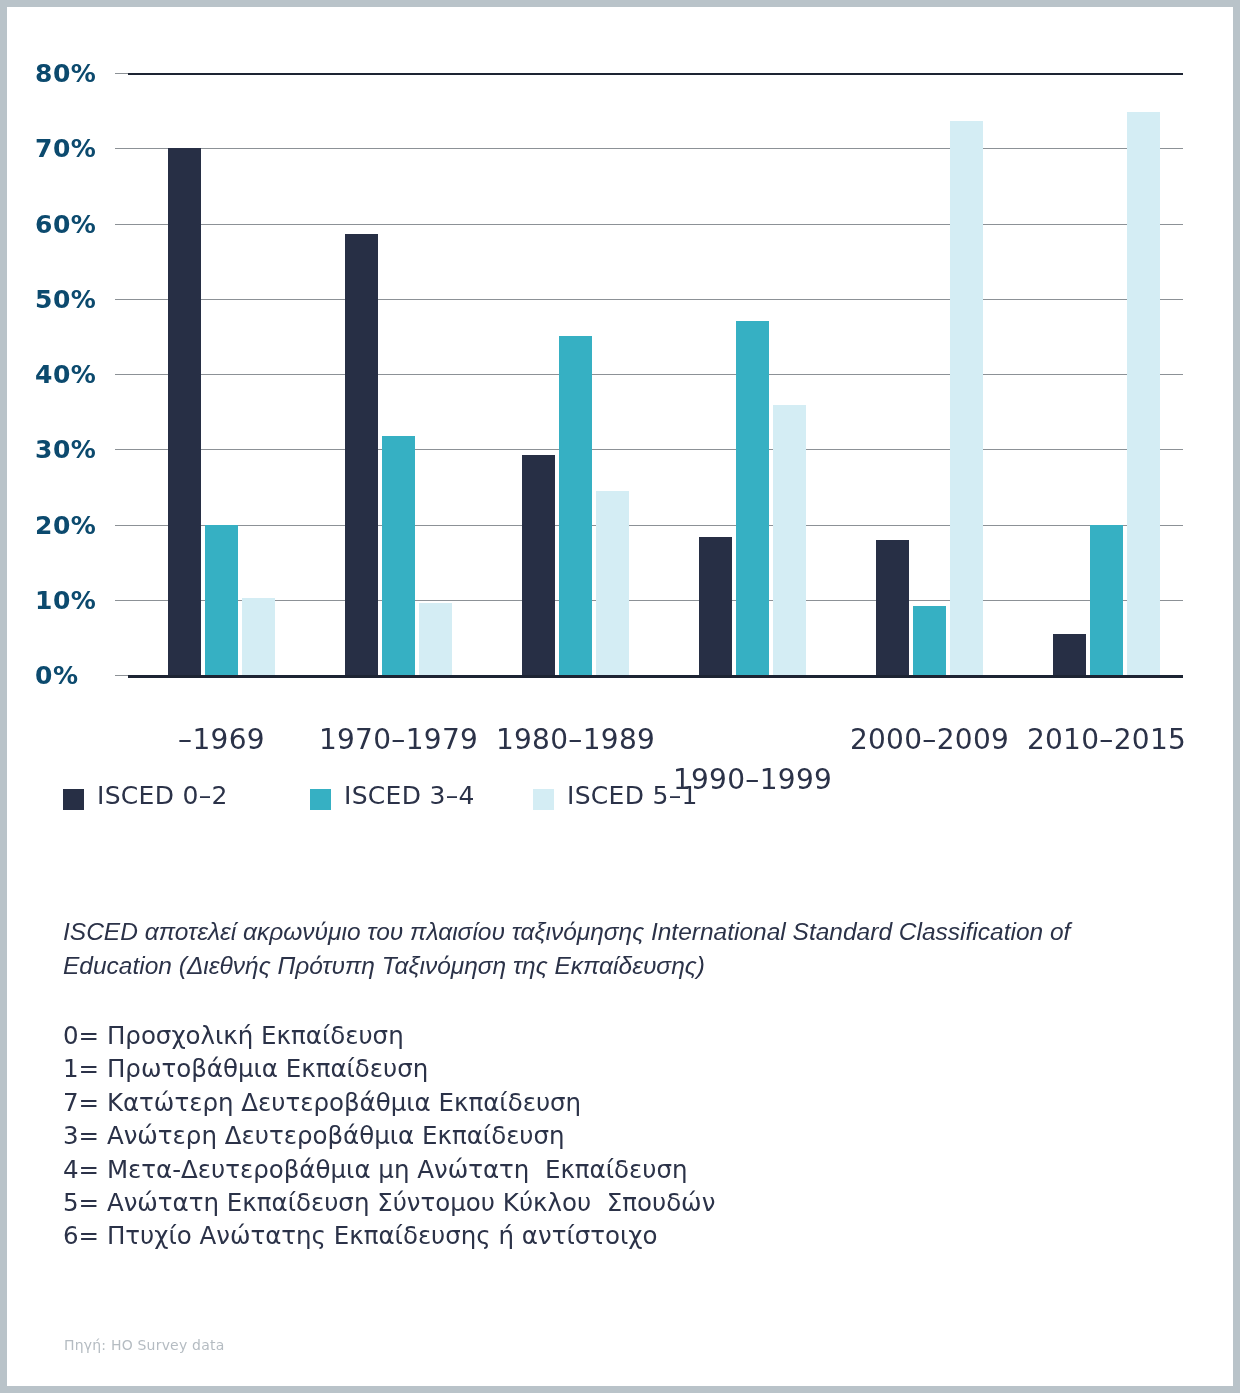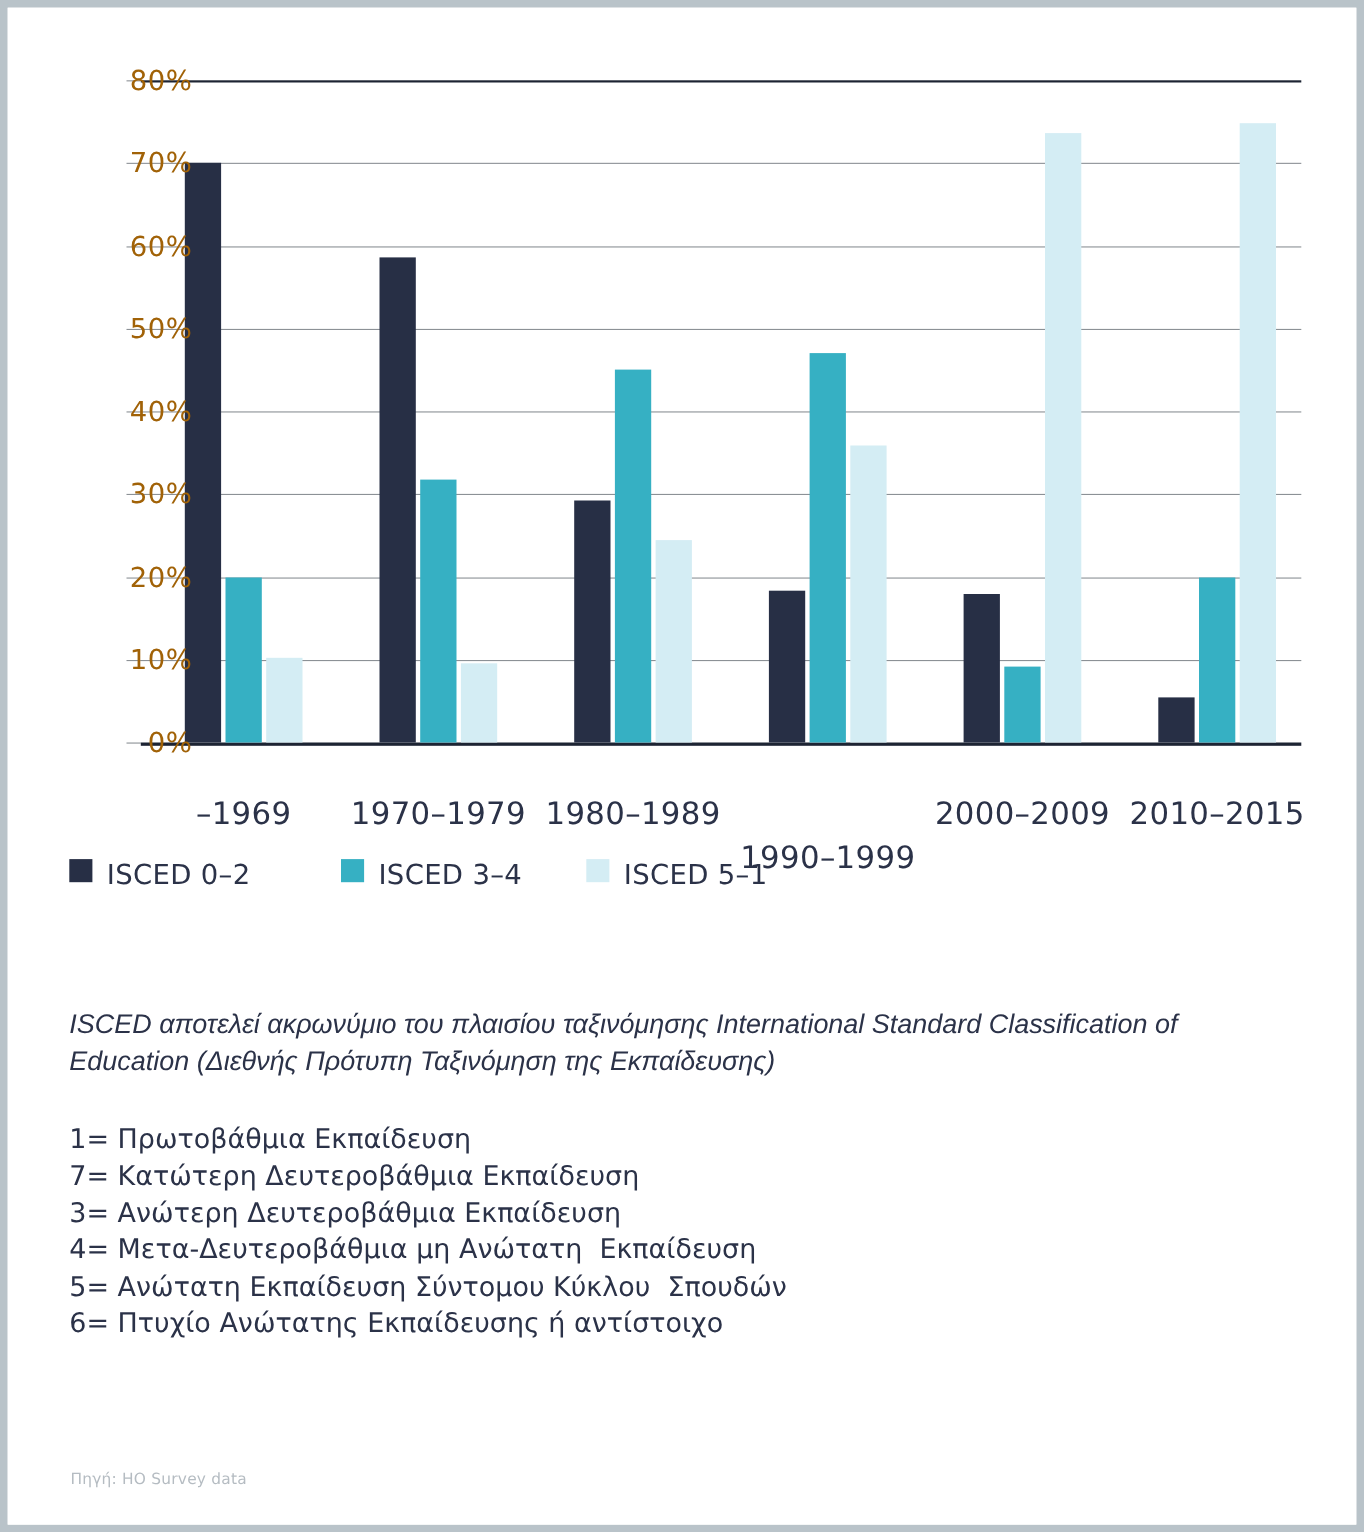--- a/index.html
+++ b/index.html
@@ -60,26 +60,27 @@
     left: 0;
     width: 100%;
     height: 3px;
     background: #1d2433;
     bottom: -3px;
   }
   .ytick {
     position: absolute;
     right: 1058px;
     width: 140px;
-    text-align: right;
+    text-align: left;
     font-size: 25px;
-    color: #a16207;
+    color: #0c4a6e;
     letter-spacing: 0.5px;
     transform: translateY(-50%);
     white-space: nowrap;
+    font-weight: bold;
   }
   .ytick-stub {
     position: absolute;
     width: 13px;
     height: 1px;
     background: #8c9196;
     left: -13px;
   }
 
   .bar {
@@ -105,21 +106,21 @@
   .legend {
     position: absolute;
     left: 56px;
     top: 775px;
     display: flex;
     align-items: center;
     gap: 0;
   }
   .legend-item {
     display: flex;
-    align-items: flex-start;
+    align-items: flex-end;
   }
   .legend-swatch {
     width: 21px;
     height: 21px;
     flex: 0 0 auto;
   }
   .legend-label {
     font-size: 25px;
     color: #2b3248;
     margin-left: 13px;
@@ -238,20 +239,21 @@
         </div>
         <div class="legend-item" style="position: absolute; left: 470px;">
           <span class="legend-swatch" style="background: rgb(212, 237, 244);"></span>
           <span class="legend-label">ISCED 5–1</span>
         </div>
       </div>
 
     <div class="notes">
       <div class="note-italic">ISCED αποτελεί ακρωνύμιο του πλαισίου ταξινόμησης International Standard Classification of Education (Διεθνής Πρότυπη Ταξινόμηση της Εκπαίδευσης)</div>
       <div class="legend-key-list" id="key-list">
+          <div class="key-line">0= Προσχολική Εκπαίδευση</div>
           <div class="key-line">1= Πρωτοβάθμια Εκπαίδευση</div>
           <div class="key-line">7= Κατώτερη Δευτεροβάθμια Εκπαίδευση</div>
           <div class="key-line">3= Ανώτερη Δευτεροβάθμια Εκπαίδευση</div>
           <div class="key-line">4= Μετα-Δευτεροβάθμια μη Ανώτατη  Εκπαίδευση</div>
           <div class="key-line">5= Ανώτατη Εκπαίδευση Σύντομου Κύκλου  Σπουδών</div>
           <div class="key-line">6= Πτυχίο Ανώτατης Εκπαίδευσης ή αντίστοιχο</div>
         </div>
     </div>
 
     <div class="source">Πηγή: HO Survey data</div>

